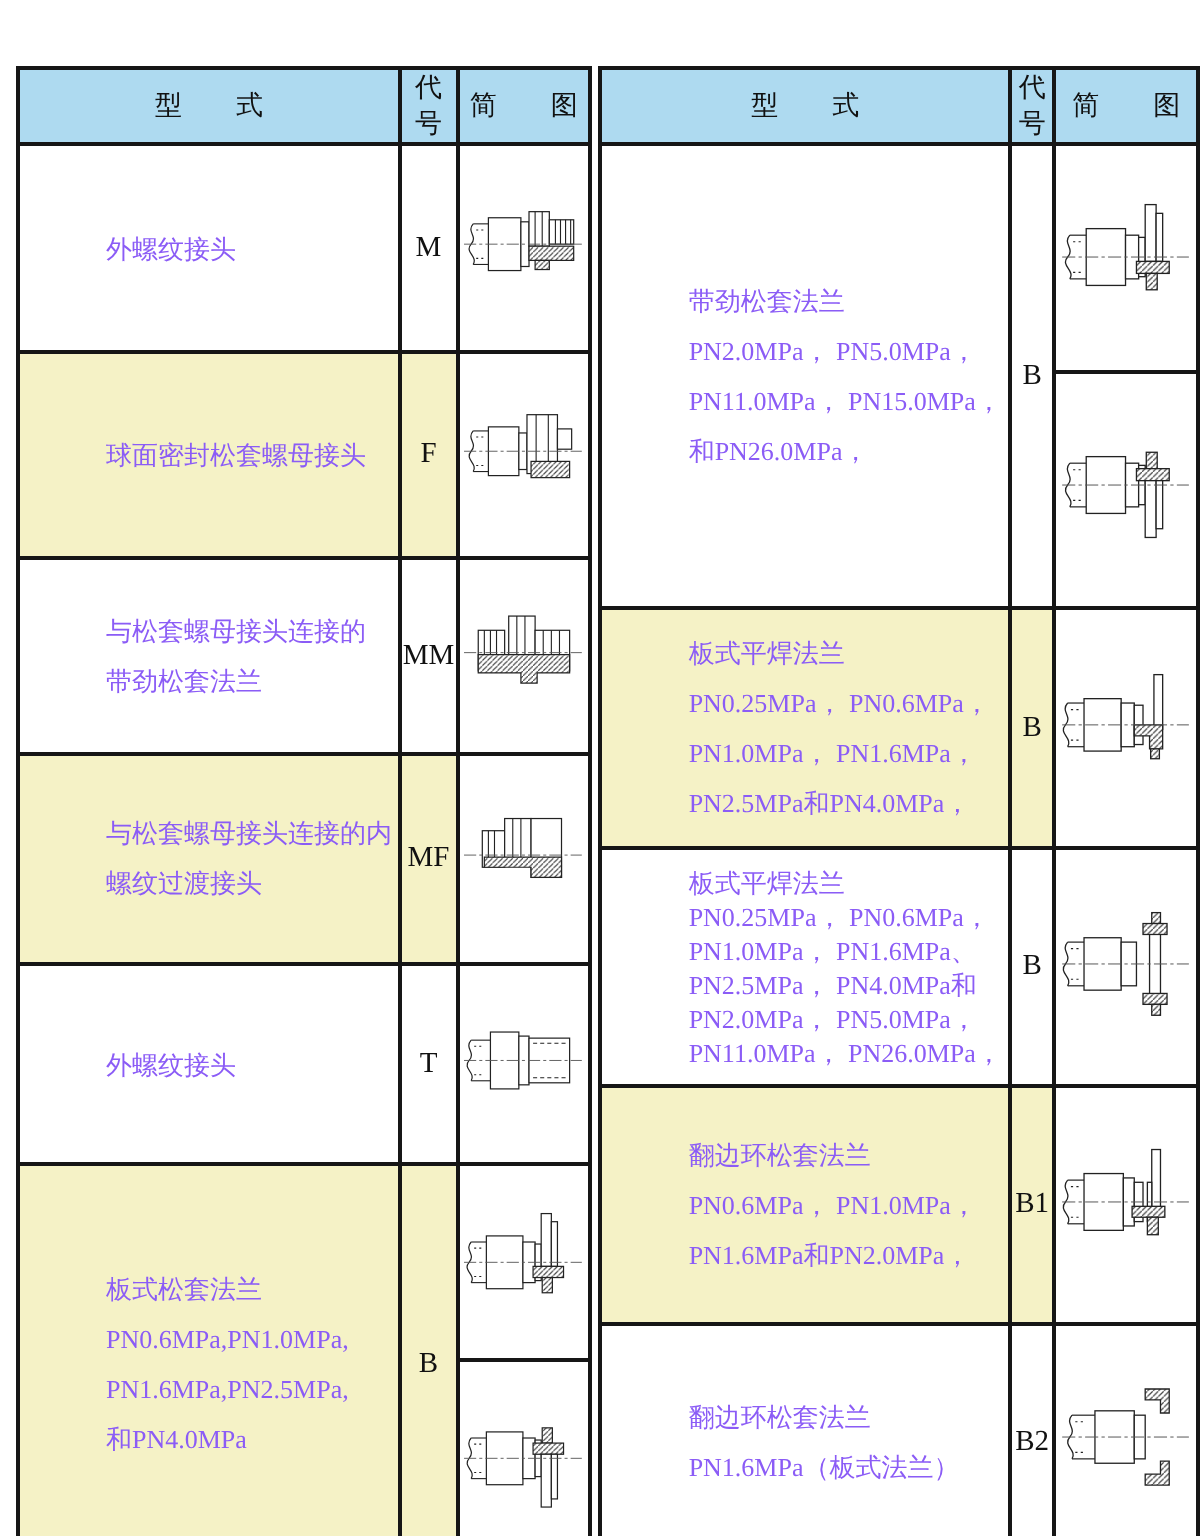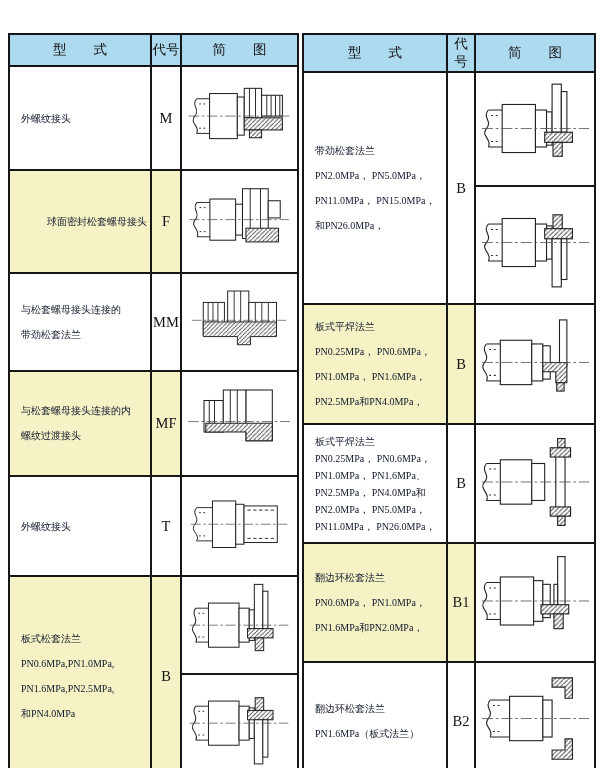--- a/index.html
+++ b/index.html
@@ -23,21 +23,21 @@
   table{border-collapse:collapse;table-layout:fixed;background:#fff;}
   th,td{border:2px solid #161616;padding:0;overflow:hidden;}
   th{
     background:#aedaf0;
     font-weight:normal;font-size:13.5px;color:#111;
     height:30px;text-align:center;
   }
   td.type-cell{
     vertical-align:middle;
     font-family:"Liberation Serif","DejaVu Serif",serif;
-    font-size:10px;color:#0f172a;
+    font-size:13px;color:#8b5cf6;padding-left:32px;
   }
   .type-inner{
     display:flex;flex-direction:column;justify-content:center;
     height:100%;padding:2px 3px 2px 11px;box-sizing:border-box;
   }
   .type-line{white-space:nowrap;}
   td.code-cell{
     text-align:center;vertical-align:middle;
     font-family:"Liberation Serif","DejaVu Serif",serif;
     font-size:14.5px;color:#111;
@@ -105,21 +105,21 @@
                     <rect x="72" y="68" width="14" height="9" fill="#fff"></rect>
                     <rect x="72" y="68" width="14" height="9" fill="url(#hp1)" stroke="#222" stroke-width="1.2"></rect>
                     <line x1="2" y1="52" x2="118" y2="52" stroke="#555" stroke-width="0.9" stroke-dasharray="12 3 3 3"></line>
                   </svg>
                 </div>
               </div>
             </td>
           </tr>
           <tr style="height: 101px;">
             <td class="type-cell hl" style="height: 101px;">
-              <div class="type-inner" style="line-height: 25px; align-items: flex-end;">
+              <div class="type-inner" style="line-height: 25px;">
                 <div class="type-line">球面密封松套螺母接头</div>
               </div>
             </td>
             <td class="code-cell hl">F</td>
             <td class="diag-cell">
               <div class="diag-stack" style="height: 97px;">
                 <div class="diag-sub">
                   <svg viewBox="0 0 120 104" preserveAspectRatio="xMidYMid meet">
                     <defs>
                       <pattern id="hp2" width="5" height="5" patternUnits="userSpaceOnUse">

